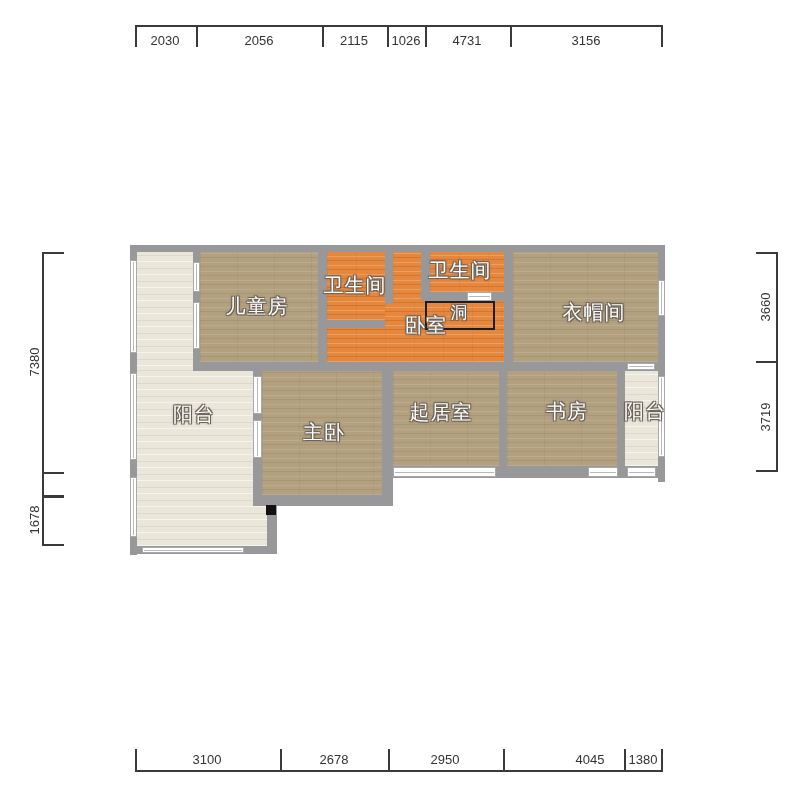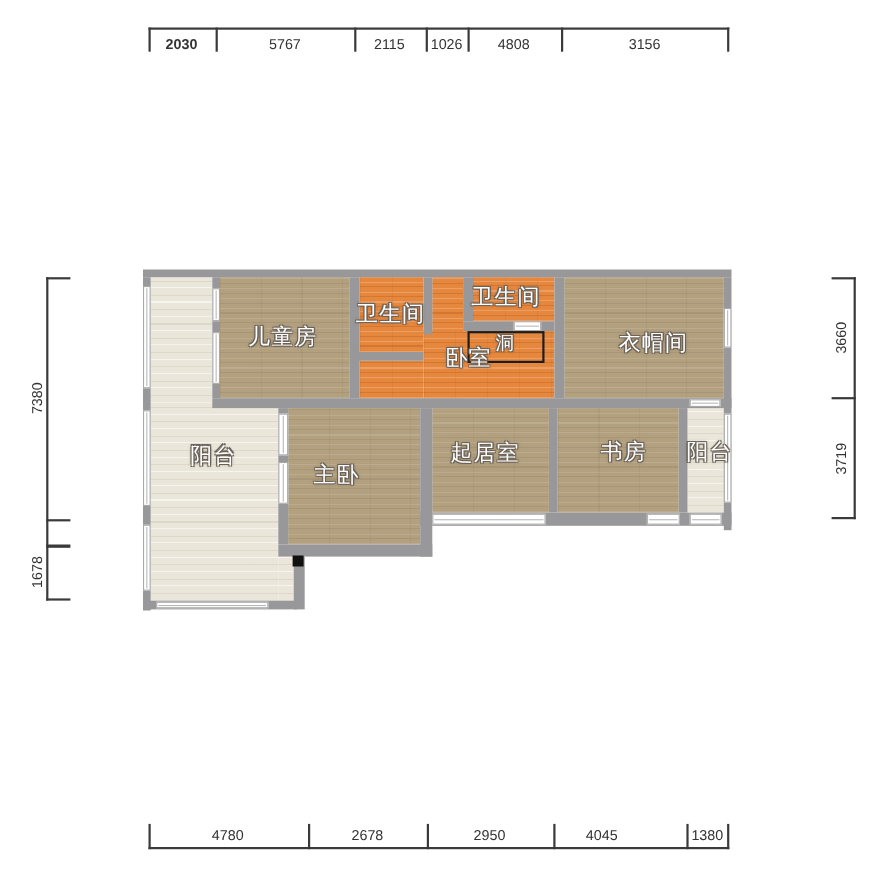--- a/index.html
+++ b/index.html
@@ -116,51 +116,51 @@
   <div class="abs hole-rect" style="left:425px;top:301px;width:70px;height:29px;"></div>
   <div class="abs black-sq" style="left:266px;top:505px;width:10px;height:10px;"></div>
 
   <div class="room-label" style="left:257px;top:306px;">儿童房</div>
   <div class="room-label" style="left:355px;top:285px;">卫生间</div>
   <div class="room-label" style="left:460px;top:270px;">卫生间</div>
   <div class="room-label" style="left:426px;top:325px;">卧室</div>
   <div class="room-label small" style="left:459px;top:312px;">洞</div>
   <div class="room-label" style="left:594px;top:312px;">衣帽间</div>
   <div class="room-label" style="left:194px;top:414px;">阳台</div>
-  <div class="room-label" style="left:306px;top:432px;">主卧</div>
+  <div class="room-label" style="left:324px;top:432px;">主卧</div>
   <div class="room-label" style="left:441px;top:412px;">起居室</div>
   <div class="room-label" style="left:567px;top:411px;">书房</div>
   <div class="room-label" style="left:645px;top:411px;">阳台</div>
 
   <div class="abs dim-line" style="left:135px;top:25px;width:528px;height:2px;"></div>
   <div class="abs dim-tick" style="left:135px;top:25px;width:2px;height:22px;"></div>
   <div class="abs dim-tick" style="left:196px;top:25px;width:2px;height:22px;"></div>
   <div class="abs dim-tick" style="left:322px;top:25px;width:2px;height:22px;"></div>
   <div class="abs dim-tick" style="left:387px;top:25px;width:2px;height:22px;"></div>
   <div class="abs dim-tick" style="left:425px;top:25px;width:2px;height:22px;"></div>
   <div class="abs dim-tick" style="left:510px;top:25px;width:2px;height:22px;"></div>
   <div class="abs dim-tick" style="left:661px;top:25px;width:2px;height:22px;"></div>
-  <span class="dim-label" style="left:165px;top:40px;font-weight:bold;">2030</span>
-  <span class="dim-label" style="left:259px;top:40px;">5767</span>
+  <span class="dim-label" style="left:165px;top:40px;">2030</span>
+  <span class="dim-label" style="left:259px;top:40px;">2056</span>
   <span class="dim-label" style="left:354px;top:40px;text-align:right;">2115</span>
   <span class="dim-label" style="left:406px;top:40px;">1026</span>
-  <span class="dim-label" style="left:467px;top:40px;">4808</span>
+  <span class="dim-label" style="left:467px;top:40px;">4731</span>
   <span class="dim-label" style="left:586px;top:40px;">3156</span>
 
   <div class="abs dim-line" style="left:135px;top:770px;width:528px;height:2px;"></div>
   <div class="abs dim-tick" style="left:135px;top:749px;width:2px;height:23px;"></div>
   <div class="abs dim-tick" style="left:280px;top:749px;width:2px;height:23px;"></div>
   <div class="abs dim-tick" style="left:388px;top:749px;width:2px;height:23px;"></div>
   <div class="abs dim-tick" style="left:503px;top:749px;width:2px;height:23px;"></div>
   <div class="abs dim-tick" style="left:624px;top:749px;width:2px;height:23px;"></div>
   <div class="abs dim-tick" style="left:661px;top:749px;width:2px;height:23px;"></div>
-  <span class="dim-label" style="left:207px;top:759px;">4780</span>
+  <span class="dim-label" style="left:207px;top:759px;">3100</span>
   <span class="dim-label" style="left:334px;top:759px;">2678</span>
   <span class="dim-label" style="left:445px;top:759px;">2950</span>
-  <span class="dim-label" style="left:547px;top:759px;">4045</span>
+  <span class="dim-label" style="left:590px;top:759px;">4045</span>
   <span class="dim-label" style="left:643px;top:759px;">1380</span>
 
   <div class="abs dim-line" style="left:42px;top:252px;width:2px;height:294px;"></div>
   <div class="abs dim-tick" style="left:42px;top:252px;width:22px;height:2px;"></div>
   <div class="abs dim-tick" style="left:42px;top:472px;width:22px;height:2px;"></div>
   <div class="abs dim-tick" style="left:42px;top:495px;width:22px;height:3px;"></div>
   <div class="abs dim-tick" style="left:42px;top:544px;width:22px;height:2px;"></div>
   <span class="dim-label rot" style="left:34px;top:362px;">7380</span>
   <span class="dim-label rot" style="left:34px;top:520px;">1678</span>
 

